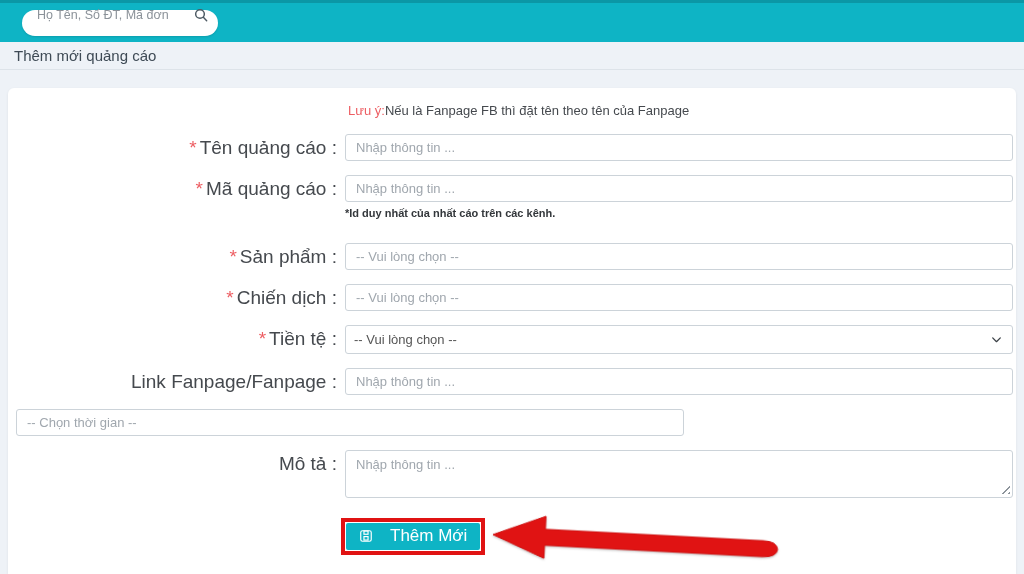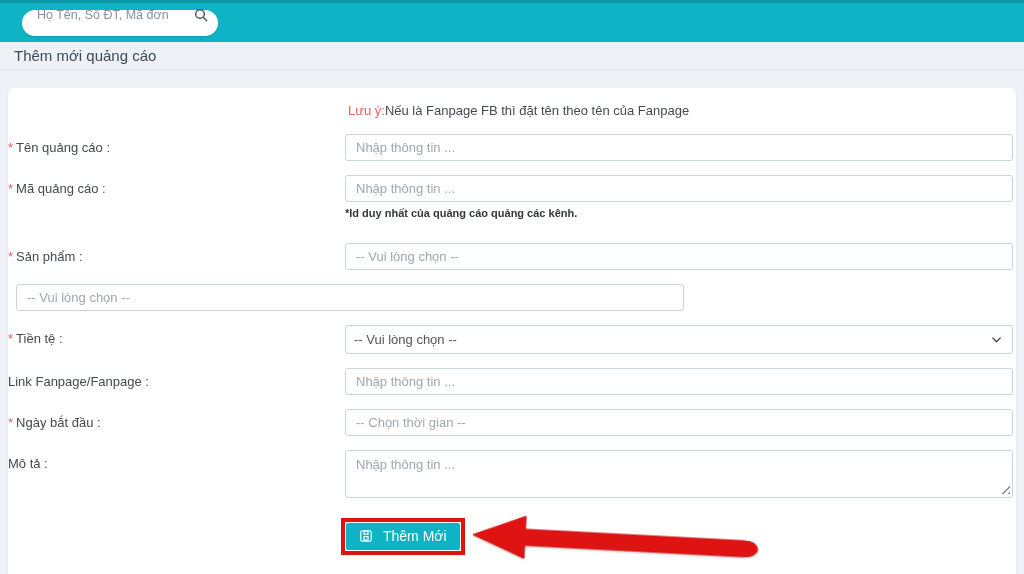--- a/index.html
+++ b/index.html
@@ -50,21 +50,21 @@
     box-shadow:0 1px 3px rgba(0,0,0,.07);
     padding-top:15px;
   }
   
   .note{margin-left:340px;font-size:13px;color:var(--label);margin-bottom:16px;}
   .note .note-prefix{color:var(--req-red);}
   .note .note-text{}
   
   .form-row{display:flex;align-items:flex-start;margin-bottom:14px;}
   .form-label{
-    width:329px;text-align:left;font-size:13px;color:var(--label);
+    width:329px;text-align:right;font-size:19px;color:var(--label);
     padding-top:6px;line-height:15px;white-space:nowrap;
   }
   .req{color:var(--req-red);margin-right:3px;}
   .form-control{margin-left:8px;width:668px;position:relative;}
   .txt{
     width:100%;height:27px;border:1px solid var(--border);border-radius:3px;
     padding:0 10px;font-size:13px;color:#555;outline:none;
     font-family:"Liberation Sans",sans-serif;background:#fff;
   }
   .txt::placeholder,textarea::placeholder{color:var(--placeholder);}
@@ -87,22 +87,22 @@
     background:repeating-linear-gradient(135deg,#8d949b 0 1.4px,transparent 1.4px 4.2px);
     clip-path:polygon(100% 0,100% 100%,0 100%);
     pointer-events:none;
   }
   .helper{font-size:11px;font-weight:700;color:#33373b;margin-top:5px;margin-bottom:10px;}
   
   .submit-row{display:flex;align-items:center;margin-left:333px;margin-top:15px;}
   .anno-box{border:4px solid var(--anno-red);padding:1px;display:inline-block;}
   .submit-btn{
     background:var(--teal);color:#fff;border:none;border-radius:2px;
-    height:27px;padding:0 13px;font-size:14px;
-    display:flex;align-items:center;gap:10px;cursor:pointer;
+    height:27px;padding:0 13px;font-size:17px;
+    display:flex;align-items:center;gap:17px;cursor:pointer;
     font-family:"Liberation Sans",sans-serif;
   }
   .anno-arrow{margin-left:6px;transform:rotate(3deg);transform-origin:10% 50%;
     filter:drop-shadow(0 1px 1px rgba(0,0,0,.25));}
 </style>
 </head>
 <body>
 
 <header class="topbar">
   <div class="search-pill">
@@ -125,45 +125,45 @@
     <span class="note-prefix">Lưu ý:</span><span class="note-text">Nếu là Fanpage FB thì đặt tên theo tên của Fanpage</span>
   </div>
 
   <div id="form-rows">
       <div class="form-row">
         <label class="form-label"><span class="req">*</span>Tên quảng cáo :</label>
         <div class="form-control"><input class="txt" placeholder="Nhập thông tin ..." style=""></div>
       </div>
       <div class="form-row">
         <label class="form-label"><span class="req">*</span>Mã quảng cáo :</label>
-        <div class="form-control"><input class="txt" placeholder="Nhập thông tin ..." style=""><div class="helper">*Id duy nhất của quảng cáo quảng các kênh.</div></div>
+        <div class="form-control"><input class="txt" placeholder="Nhập thông tin ..." style=""><div class="helper">*Id duy nhất của nhất cáo trên các kênh.</div></div>
       </div>
       <div class="form-row">
         <label class="form-label"><span class="req">*</span>Sản phẩm :</label>
         <div class="form-control"><input class="txt" placeholder="-- Vui lòng chọn --" style=""></div>
       </div>
       <div class="form-row">
+        <label class="form-label"><span class="req">*</span>Chiến dịch :</label>
         <div class="form-control"><input class="txt" placeholder="-- Vui lòng chọn --" style=""></div>
       </div>
       <div class="form-row">
         <label class="form-label"><span class="req">*</span>Tiền tệ :</label>
         <div class="form-control">
           <div class="sel-wrap"><select class="sel"><option>-- Vui lòng chọn --</option></select><span class="chev">
               <svg width="13" height="13" viewBox="0 0 24 24" fill="none" stroke="#3c4247" stroke-width="2.4" stroke-linecap="round" stroke-linejoin="round">
                 <polyline points="5 9 12 16 19 9"></polyline>
               </svg>
             </span></div>
         </div>
       </div>
       <div class="form-row">
         <label class="form-label">Link Fanpage/Fanpage :</label>
         <div class="form-control"><input class="txt" placeholder="Nhập thông tin ..." style=""></div>
       </div>
       <div class="form-row">
-        <label class="form-label"><span class="req">*</span>Ngày bắt đầu :</label>
         <div class="form-control"><input class="txt" placeholder="-- Chọn thời gian --" style=""></div>
       </div>
       <div class="form-row">
         <label class="form-label">Mô tả :</label>
         <div class="form-control">
           <div class="ta-wrap">
             <textarea class="ta" placeholder="Nhập thông tin ..." style=""></textarea>
             <span class="ta-grip"></span>
           </div>
         </div>

